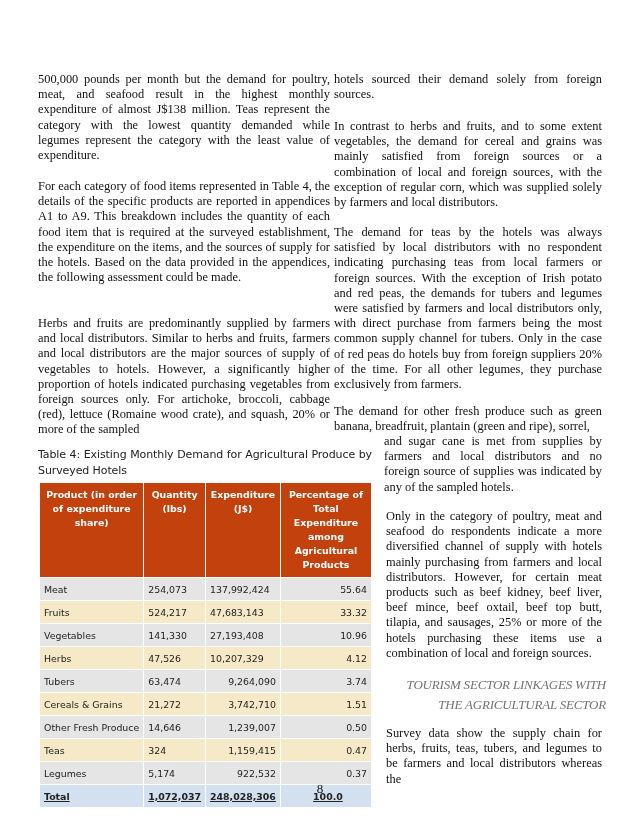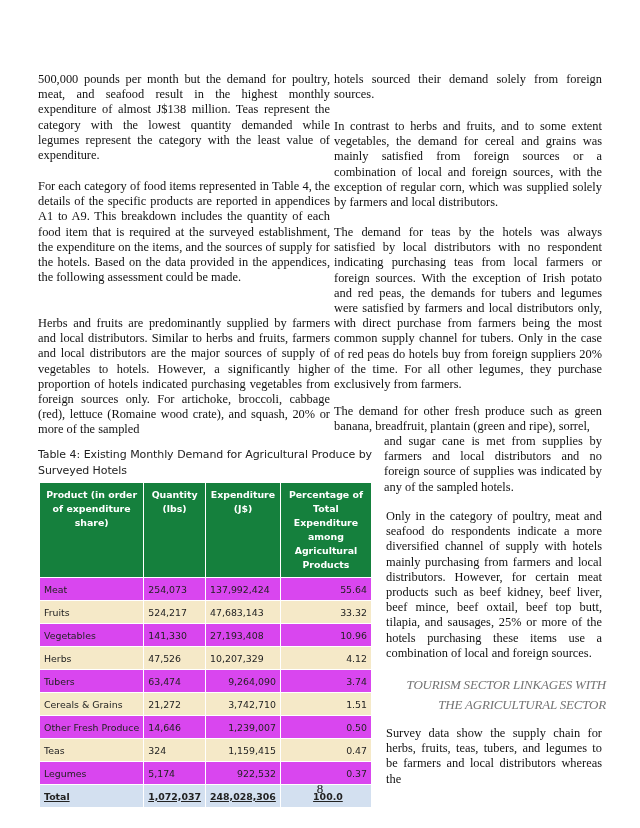--- a/index.html
+++ b/index.html
@@ -1,23 +1,23 @@
 <!DOCTYPE html>
 <html><head>
 <meta charset="utf-8">
 <style>
   html, body { margin:0; padding:0; background:#ffffff; }
   body { width:640px; height:828px; position:relative; overflow:hidden; font-family:"Liberation Serif", serif; color:#111; }
   .para { position:absolute; font-size:12.4px; line-height:15.2px; text-align:justify; margin:0; }
   .caption { position:absolute; left:38px; top:447px; width:334px; font-family:"DejaVu Sans", sans-serif; font-weight:normal; font-size:11px; line-height:16px; color:#222; text-align:justify; letter-spacing:-0.1px; }
   table.data { position:absolute; left:40px; top:483px; width:331px; border-collapse:collapse; font-family:"DejaVu Sans", sans-serif; font-size:9.4px; color:#222; }
-  table.data th { background:#15803d; color:#fff; font-weight:bold; text-align:center; vertical-align:top; padding:5px 3px; line-height:14px; border-right:1.5px solid #fff; height:58px; }
+  table.data th { background:#c2410c; color:#fff; font-weight:bold; text-align:center; vertical-align:top; padding:5px 3px; line-height:14px; border-right:1.5px solid #fff; height:58px; }
   table.data td { padding:0 4px; height:22px; border-right:1.5px solid #fff; border-top:1.5px solid #fff; white-space:nowrap; }
   table.data th:last-child, table.data td:last-child { border-right:none; }
-  tr.green td { background:#d946ef; }
+  tr.green td { background:#e5e5e5; }
   tr.tan td { background:#f5e9c8; }
   tr.total td { background:#d3e0f0; font-weight:bold;text-decoration:underline; }
   td.num-r { text-align:right; }
   td.pct { text-align:right; padding-right:22px; }
   .heading { position:absolute; left:386px; top:675px; width:220px; font-family:"Liberation Serif", serif; font-style:italic; font-weight:normal; font-size:13px; line-height:20px; color:#737373; letter-spacing:-0.2px;text-align:right; }
   .pagenum { position:absolute; left:0; width:640px; top:781px; text-align:center; font-size:13px; }
 </style>
 </head>
 <body>
 

